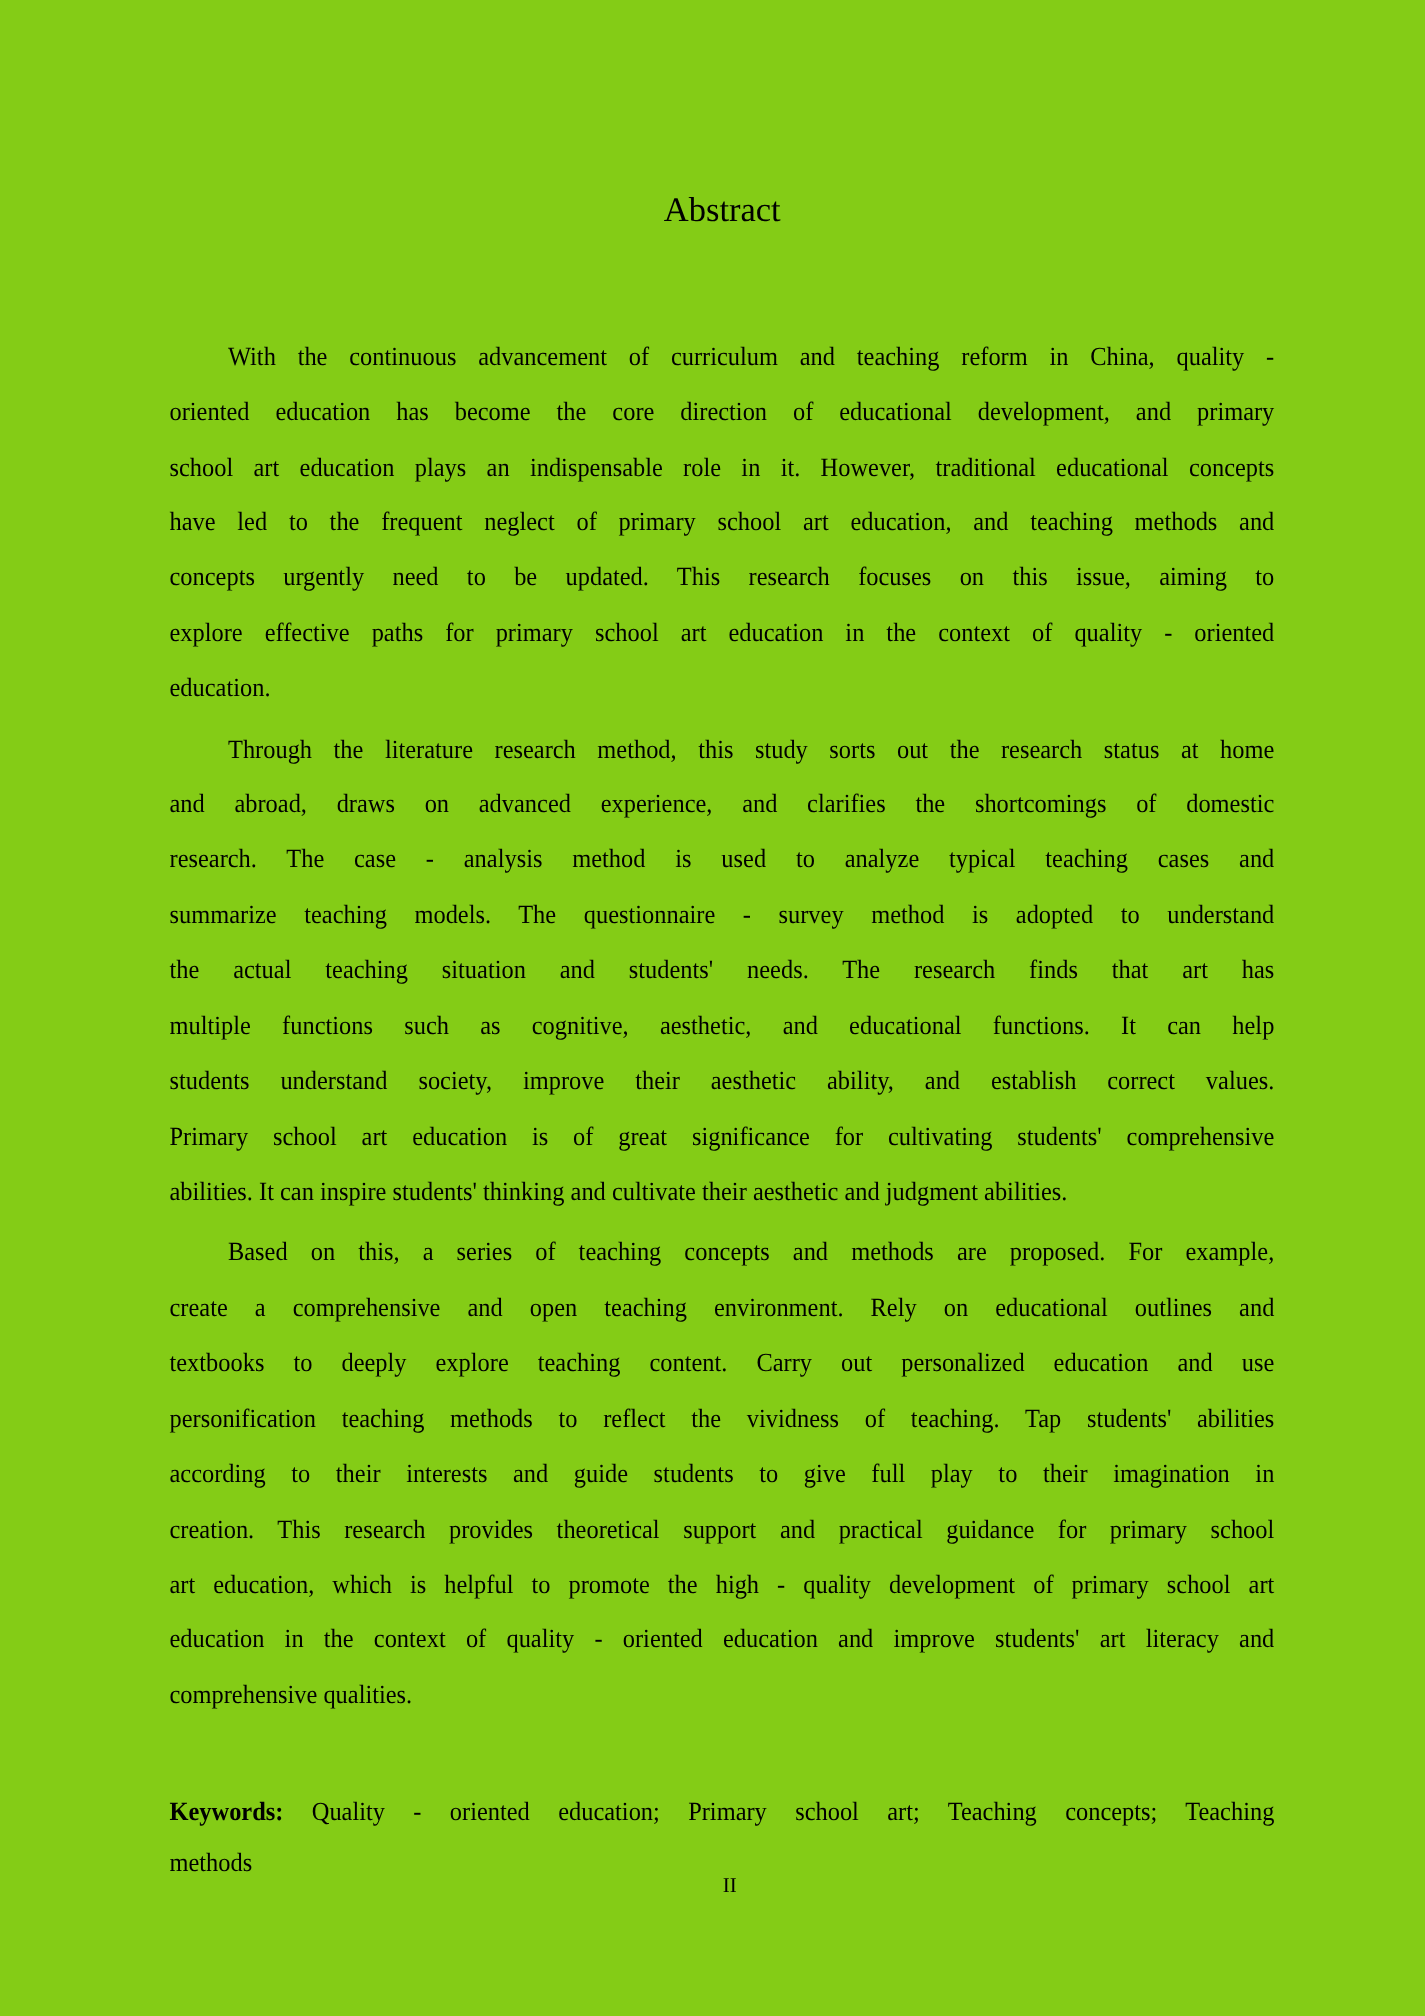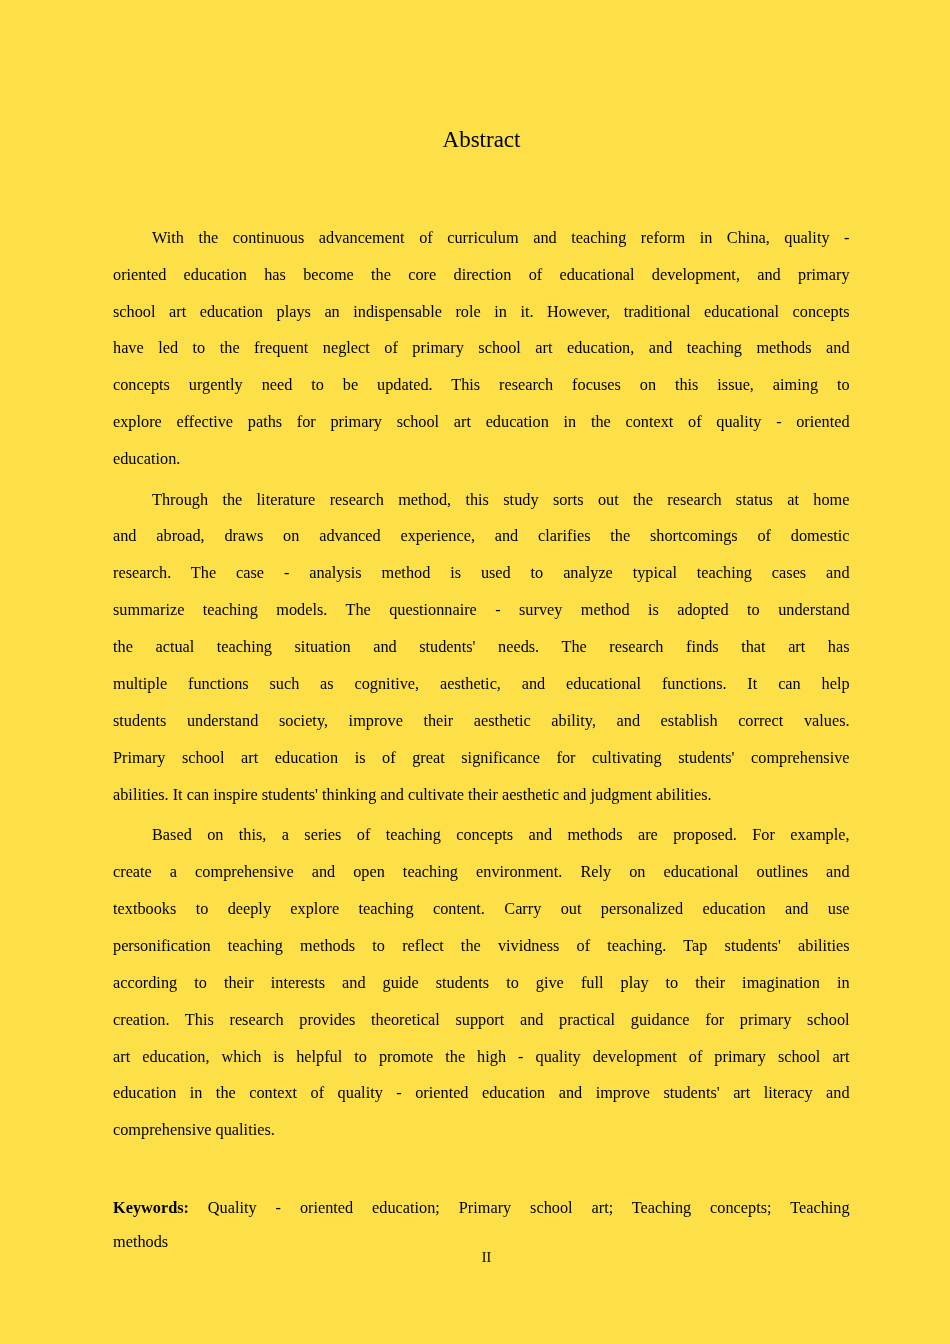--- a/index.html
+++ b/index.html
@@ -13,21 +13,21 @@
       position: relative;
       overflow: hidden;
       font-family: "Liberation Serif", "DejaVu Serif", serif;
       color: #000000;
     }
     .page {
       position: absolute;
       left: 0; top: 0;
       width: 950px;
       height: 1344px;
-      background: #fde047;
+      background: #84cc16;
     }
     .title {
       position: absolute;
       left: 0;
       width: 963px;
       top: 124px;
       text-align: center;
       font-size: 23px;
       line-height: 32px;
       font-weight: normal;

